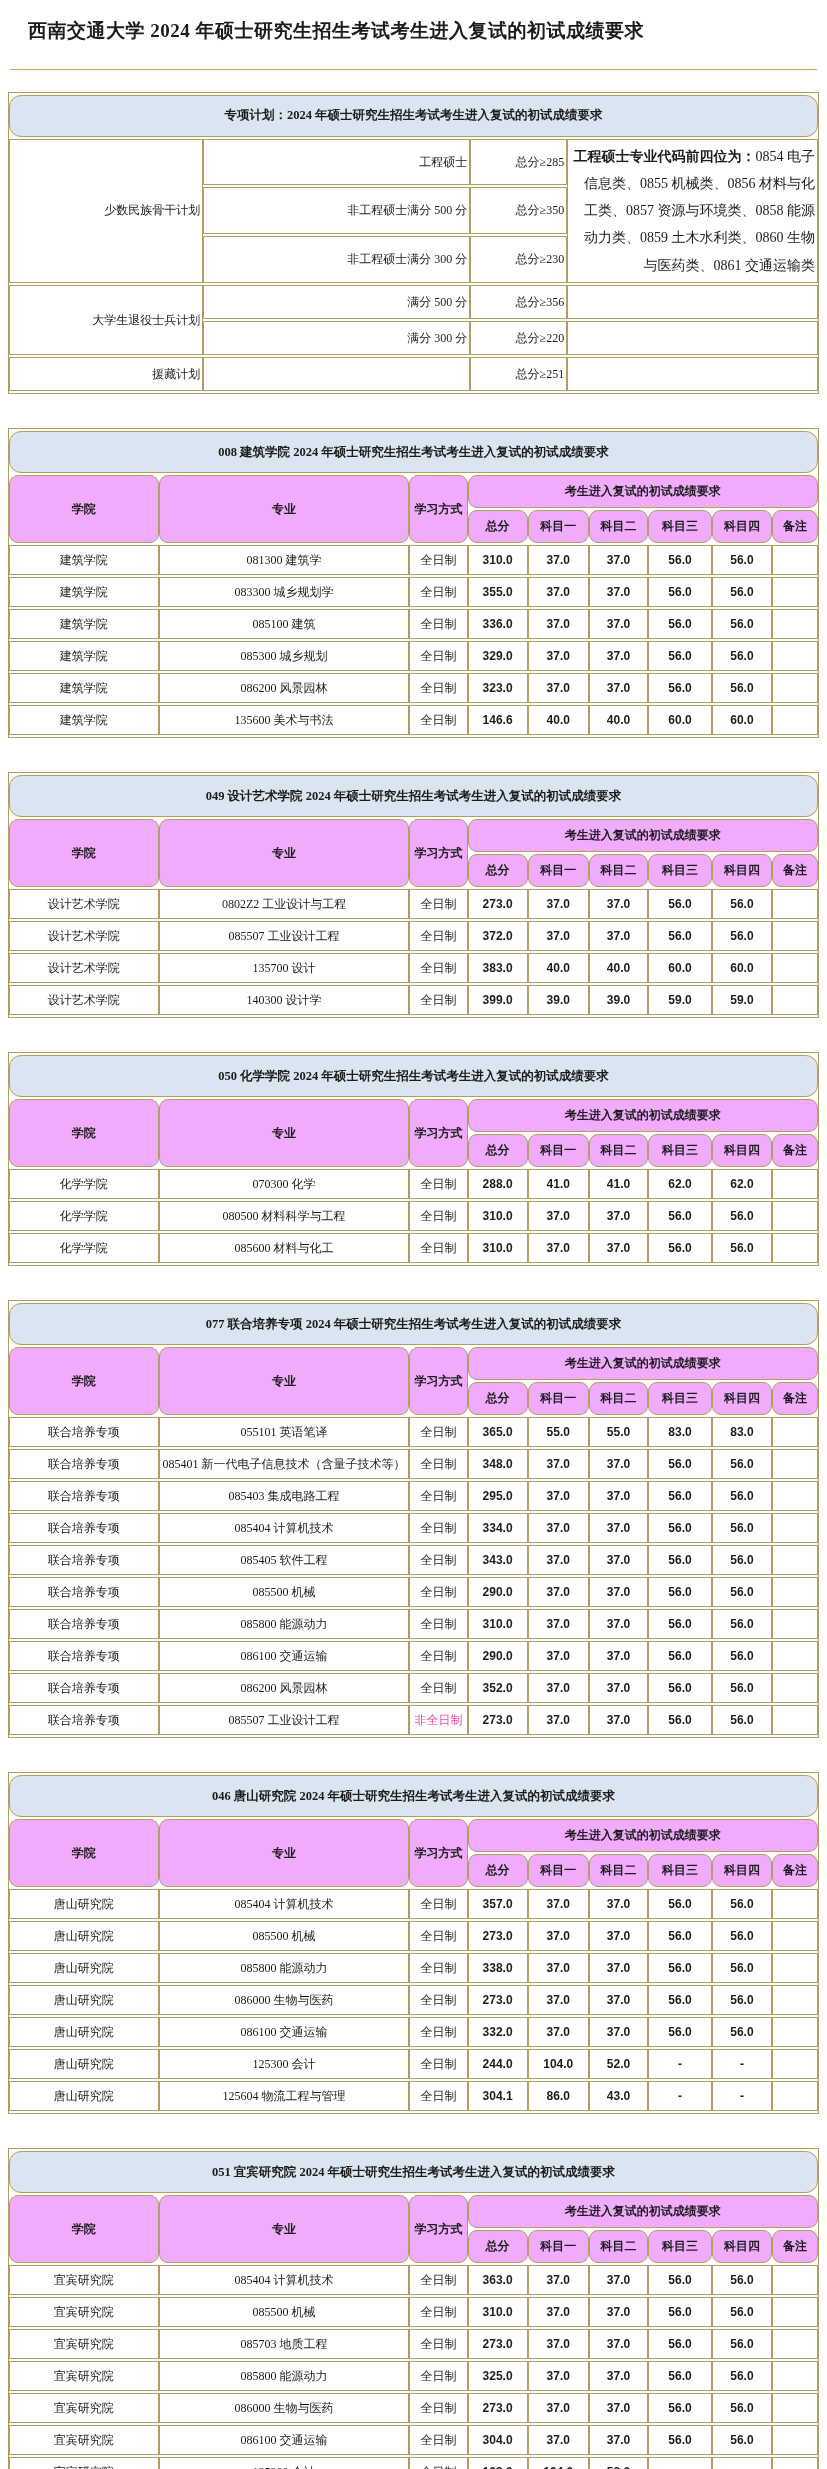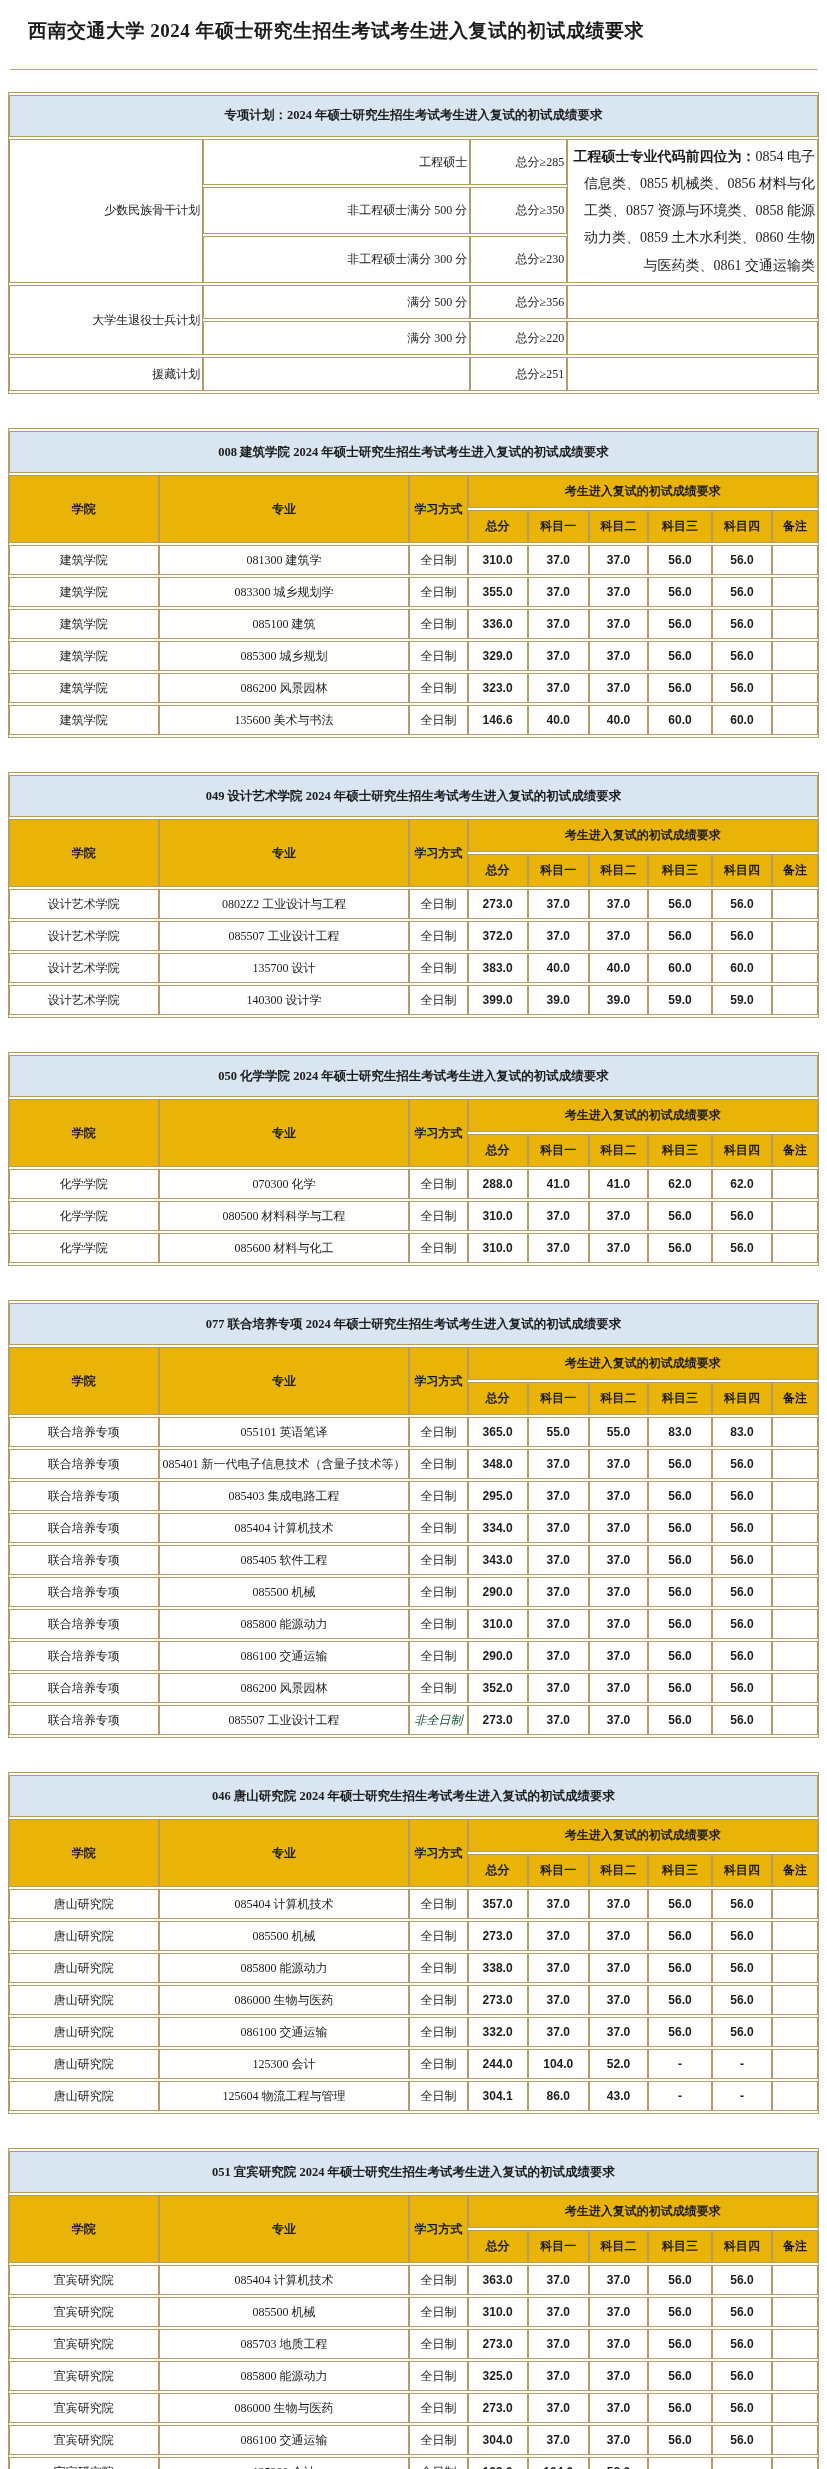--- a/index.html
+++ b/index.html
@@ -20,26 +20,26 @@
     width:811px;margin:0 auto 34px auto;
     border-collapse:separate;border-spacing:0 2px;
     border:1px solid #b49d64;
     font-size:12px;table-layout:fixed;
   }
   table.tbl td{
     border:1px solid #b49d64;text-align:center;vertical-align:middle;
     padding:3px 2px;overflow:hidden;
   }
   td.band{
-    background:#d9e5f1;font-weight:bold;height:34px;font-size:12.5px;
+    background:#d9e5f1;font-weight:bold;height:34px;font-size:12.5px;border-radius:12px;
   }
-  tr.hdr td{background:#eab308;font-weight:bold;height:25px;}
+  tr.hdr td{background:#f0abfc;font-weight:bold;height:25px;border-radius:9px;}
   tr.body-row td{height:22px;}
   td.num{font-family:"Liberation Sans", sans-serif;font-weight:bold;}
-  td.mode-red{color:#14532d;font-style:italic;}
+  td.mode-red{color:#ec4899;}
   td.note-cell{
     text-align:left;padding:4px 7px;line-height:1.95;font-size:14px;
   }
   td.note-cell .note-lead{font-weight:bold;}
   table.special tr.sp-row td{height:26px;text-align:right;}
   table.special td.plan-cell{}
 </style>
 </head>
 <body>
 

